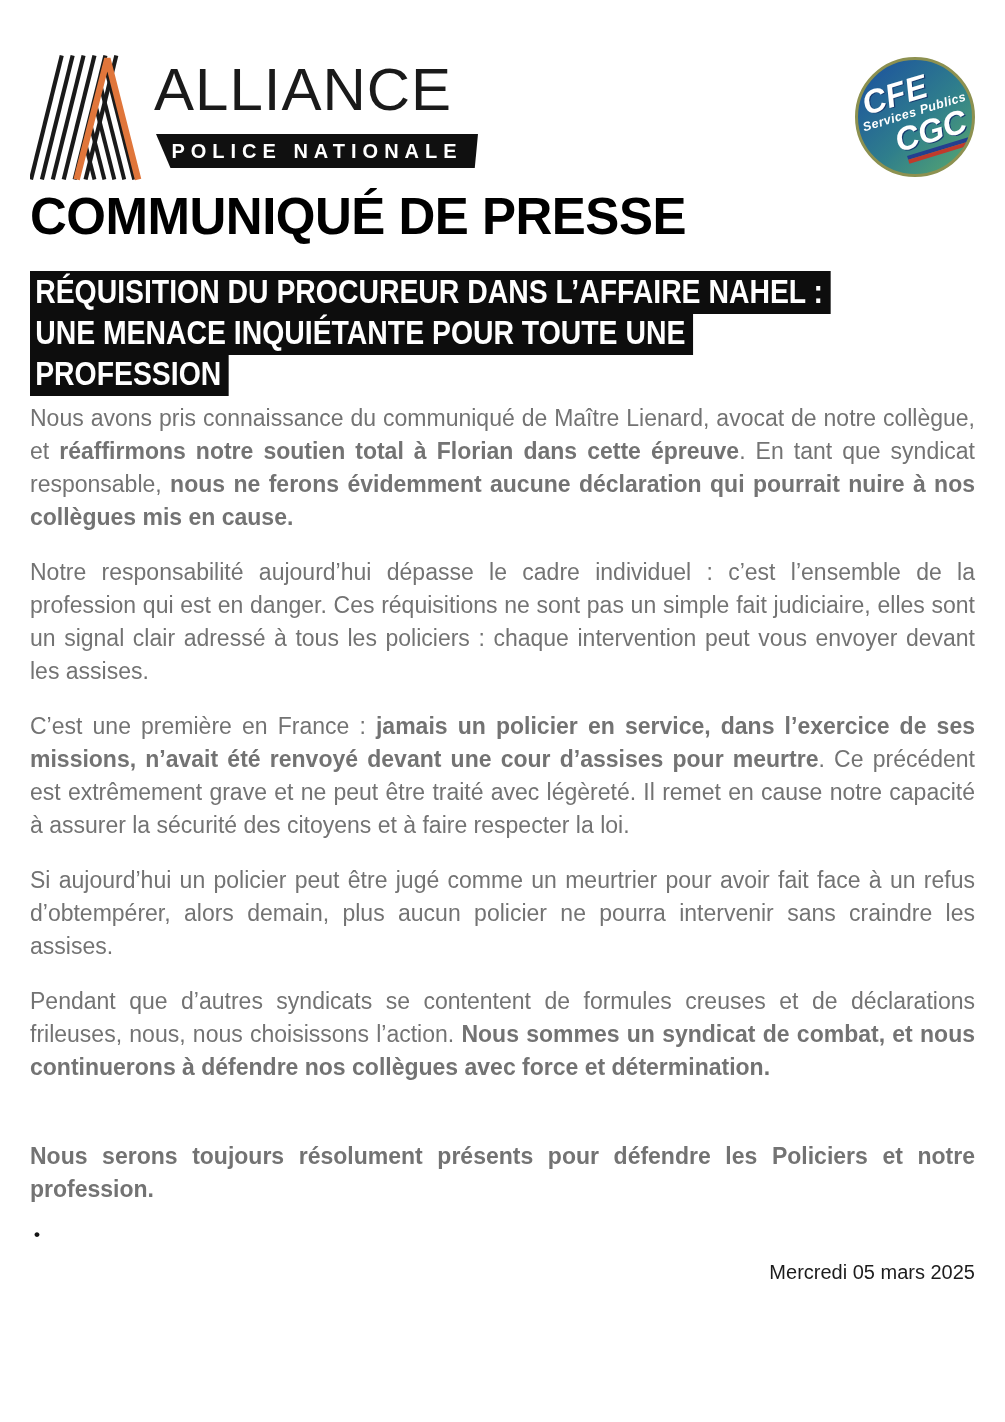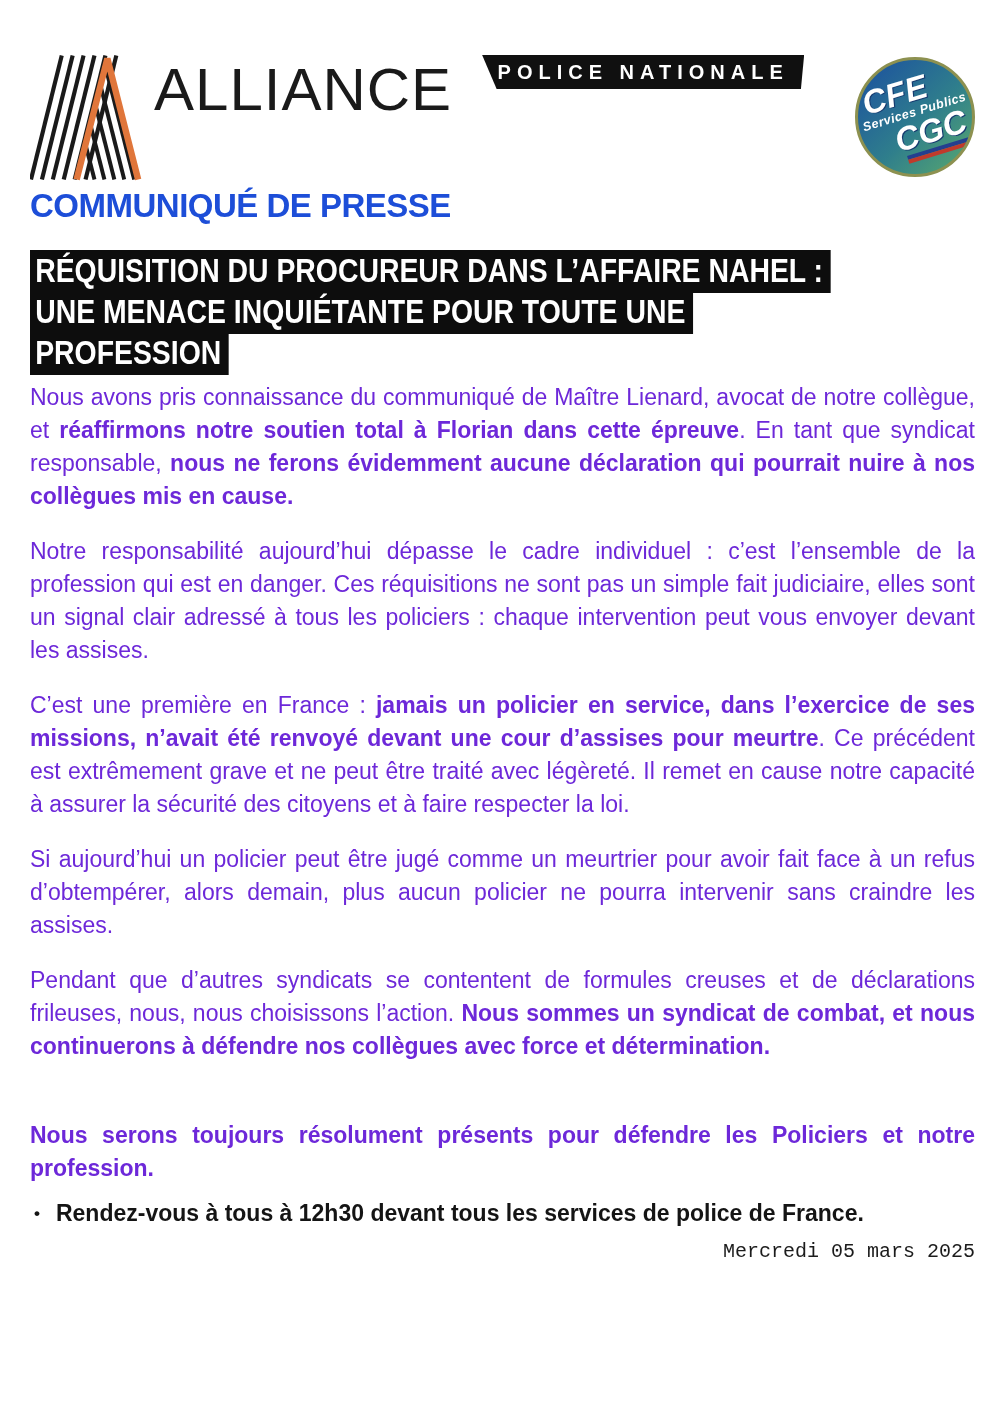--- a/index.html
+++ b/index.html
@@ -9,27 +9,27 @@
     font-family: "Liberation Sans", sans-serif;
     color: #111;
     overflow: hidden;
   }
   .page { padding: 55px 30px 0 30px; }
 
   
   .header { display: flex; justify-content: space-between; align-items: flex-start; height: 126px; }
   .brand { display: flex; align-items: flex-start; }
   .mark { width: 124px; height: 126px; flex: 0 0 auto; }
-  .brand-text { display: flex; flex-direction: row; margin-left: 0px; gap: 28px; }
+  .brand-text { display: flex; flex-direction: column; margin-left: 0px; }
   .brand-name {
     font-size: 60px; line-height: 62px; font-weight: 400;
     letter-spacing: 1px; color: #1a1a1a; margin-top: 4px;
   }
   .banner {
-    margin-top: 0; margin-left: 2px;
+    margin-top: 13px; margin-left: 2px;
     width: 322px; height: 34px;
     background: #101010; color: #fff;
     clip-path: polygon(0 0, 100% 0, 99% 100%, 4.5% 100%);
     display: flex; align-items: center; justify-content: center;
     font-weight: bold; font-size: 20px; letter-spacing: 6px;
   }
   .badge {
     width: 120px; height: 120px; border-radius: 50%;
     background: linear-gradient(135deg, #1b4fa0 0%, #2f7e8c 55%, #5aaa6e 100%);
     border: 3px solid #8d9150;
@@ -43,51 +43,51 @@
   }
   .badge-top { font-size: 33px; line-height: 30px; margin-left: -26px; text-shadow: 1px 1px 0 #163a6e; }
   .badge-mid { font-size: 12.5px; line-height: 13px; letter-spacing: 0.5px; margin: 1px 0 0 2px; }
   .badge-bottom { font-size: 33px; line-height: 32px; margin-left: 22px; text-shadow: 1px 1px 0 #163a6e; }
   .badge-stripes { margin-left: 26px; margin-top: 1px; }
   .badge-stripe { width: 64px; height: 4px; }
 
   
   .doc-type {
     margin: 6px 0 0 0;
-    font-size: 33px; font-weight: bold; letter-spacing: -0.5px; color: #1d4ed8;
+    font-size: 51px; font-weight: bold; letter-spacing: -0.5px; color: #000000;
   }
 
   
   .headline {
     margin: 26px 0 8px 0;
     transform: scaleX(0.86); transform-origin: left top;
     width: 1100px;
   }
   .t-line { line-height: 40px; margin-bottom: 1px; white-space: nowrap; }
   .hl {
     background: #0d0d0d; color: #ffffff;
     font-weight: bold; font-size: 33px;
     padding: 2px 9px 4px 6px;
   }
 
   
   .body-text p {
     margin: 0 0 22px 0;
     font-size: 23px; line-height: 33px;
-    text-align: justify; color: #6d28d9;
+    text-align: justify; color: #737373;
   }
   .b { font-weight: bold; }
   p.standout { margin-top: 56px; margin-bottom: 12px; font-weight: bold; }
   .bullet-row {
     display: flex; gap: 16px;
     font-weight: bold; font-size: 23px; line-height: 33px;
     margin: 0 0 10px 4px; color: #141414;
   }
   .bullet-dot { font-size: 17px; line-height: 33px; }
-  .date-line { text-align: right; font-size: 20px; color: #1c1c1c; margin-top: 2px; font-family: Liberation Mono, monospace; }
+  .date-line { text-align: right; font-size: 20px; color: #1c1c1c; margin-top: 2px; }
 </style>
 </head>
 <body>
 
 <div class="page">
 
   <div class="header">
     <div class="brand">
       <svg class="mark" viewBox="0 0 125 126" aria-hidden="true">
         <line x1="1" y1="125" x2="32" y2="0" stroke="#1a1a1a" stroke-width="4.2"></line>
@@ -139,19 +139,18 @@
 
 
     <p><span>Si aujourd’hui un policier peut être jugé comme un meurtrier pour avoir fait face à un refus d’obtempérer, alors demain, plus aucun policier ne pourra intervenir sans craindre les assises.</span></p>
 
     <p><span>Pendant que d’autres syndicats se contentent de formules creuses et de déclarations frileuses, nous, nous choisissons l’action. </span><span class="b">Nous sommes un syndicat de combat, et nous continuerons à défendre nos collègues avec force et détermination.</span></p>
 
     <p class="standout"><span>Nous serons toujours résolument présents pour défendre les Policiers et notre profession.</span></p>
 
     <div class="bullet-row">
       <span class="bullet-dot">•</span>
-      <span>Rendez-vous à tous à 12h30 devant tous les services de police de France.</span>
     </div>
   </div>
 
   <div class="date-line">Mercredi 05 mars 2025</div>
 
 </div>
 
 </body></html>

